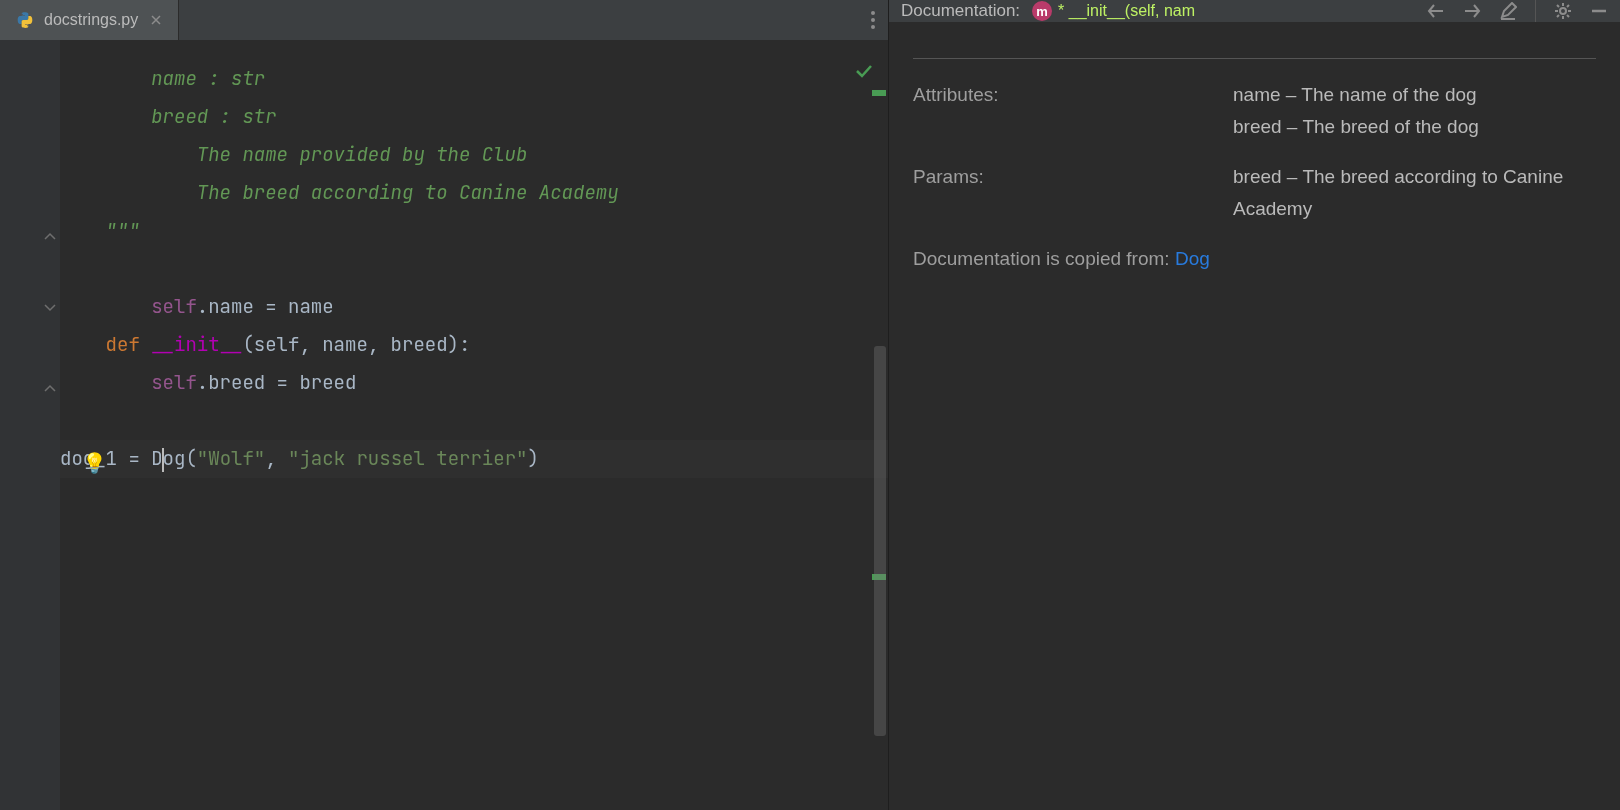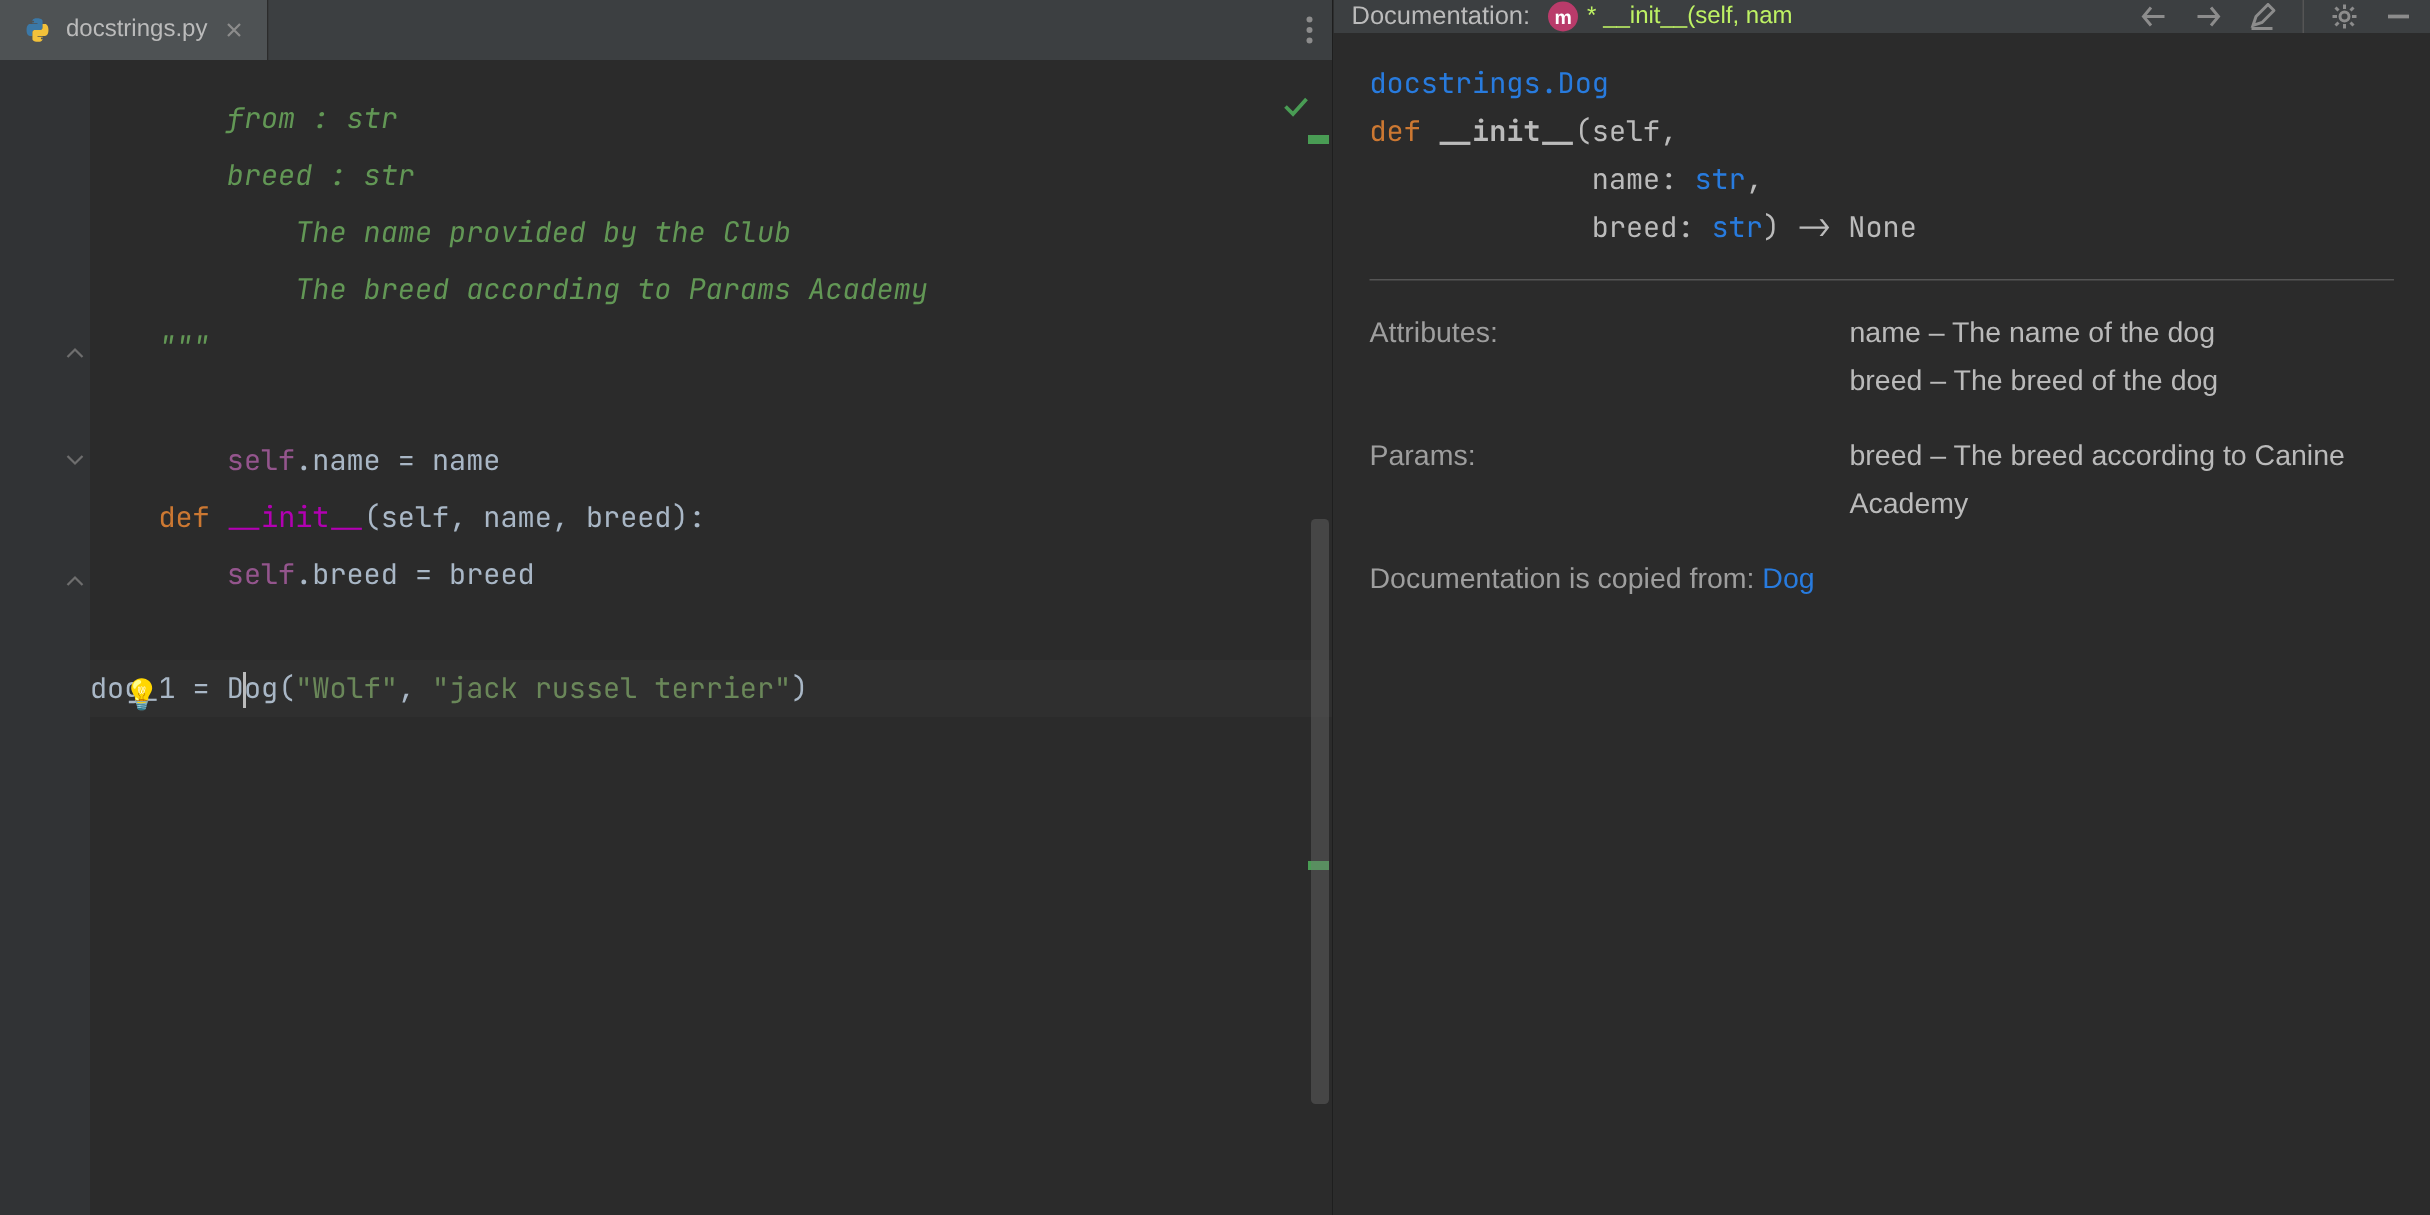--- a/index.html
+++ b/index.html
@@ -283,24 +283,24 @@
         <svg width="20" height="20" viewBox="0 0 20 20">
             <path fill="none" stroke="#499c54" stroke-width="2.5" d="M3 10 L8 15 L17 5"></path>
           </svg>
       </span>
       <div class="marker-green" style="top:50px;"></div>
       <div class="marker-green" style="top:534px;"></div>
       <div class="scrollbar-track">
         <div class="scrollbar-thumb"></div>
       </div>
 
-      <div class="code-line"><span class="c-comment">        from : str</span></div>
+      <div class="code-line"><span class="c-comment">        name : str</span></div>
       <div class="code-line"><span class="c-comment">        breed : str</span></div>
       <div class="code-line"><span class="c-comment">            The name provided by the Club</span></div>
-      <div class="code-line"><span class="c-comment">            The breed according to Params Academy</span></div>
+      <div class="code-line"><span class="c-comment">            The breed according to Canine Academy</span></div>
       <div class="code-line"><span class="c-comment">    """</span></div>
       <div class="code-line"> </div>
       <div class="code-line"><span class="c-ident">        </span><span class="c-self">self</span><span class="c-ident">.name = name</span></div>
       <div class="code-line"><span class="c-ident">    </span><span class="c-keyword">def </span><span class="c-func">__init__</span><span class="c-ident">(self, name, breed):</span></div>
       <div class="code-line"><span class="c-ident">        </span><span class="c-self">self</span><span class="c-ident">.breed = breed</span></div>
       <div class="code-line"> </div>
       <div class="code-line"><span class="bulb">💡</span></div>
       <div class="code-line caret-line"><span class="c-ident">dog_1 = </span><span class="c-class">D</span><span class="cursor-mark"></span><span class="c-class">og</span><span class="c-ident">(</span><span class="c-string">"Wolf"</span><span class="c-ident">, </span><span class="c-string">"jack russel terrier"</span><span class="c-ident">)</span></div>
     </div>
   </div>
@@ -338,24 +338,20 @@
         </span>
       <span class="doc-icon-btn">
           <svg width="18" height="18" viewBox="0 0 18 18">
             <path stroke="#8c8c8c" stroke-width="2.5" d="M2 9h14"></path>
           </svg>
         </span>
     </div>
   </div>
 
   <div class="doc-content">
-    <div class="doc-sig"><span class="doc-link">docstrings.Dog</span>
-<span class="doc-kw">def </span><span class="doc-bold">__init__</span><span>(self,</span>
-<span>             </span><span>name: </span><span class="doc-link">str</span><span>,</span>
-<span>             </span><span>breed: </span><span class="doc-link">str</span><span>) -&gt; None</span></div>
 
     <hr class="doc-divider">
 
     <div class="doc-table">
       <div class="label">Attributes:</div>
       <div class="val">
         <div>name – The name of the dog</div>
         <div>breed – The breed of the dog</div>
       </div>
       <div class="label">Params:</div>

